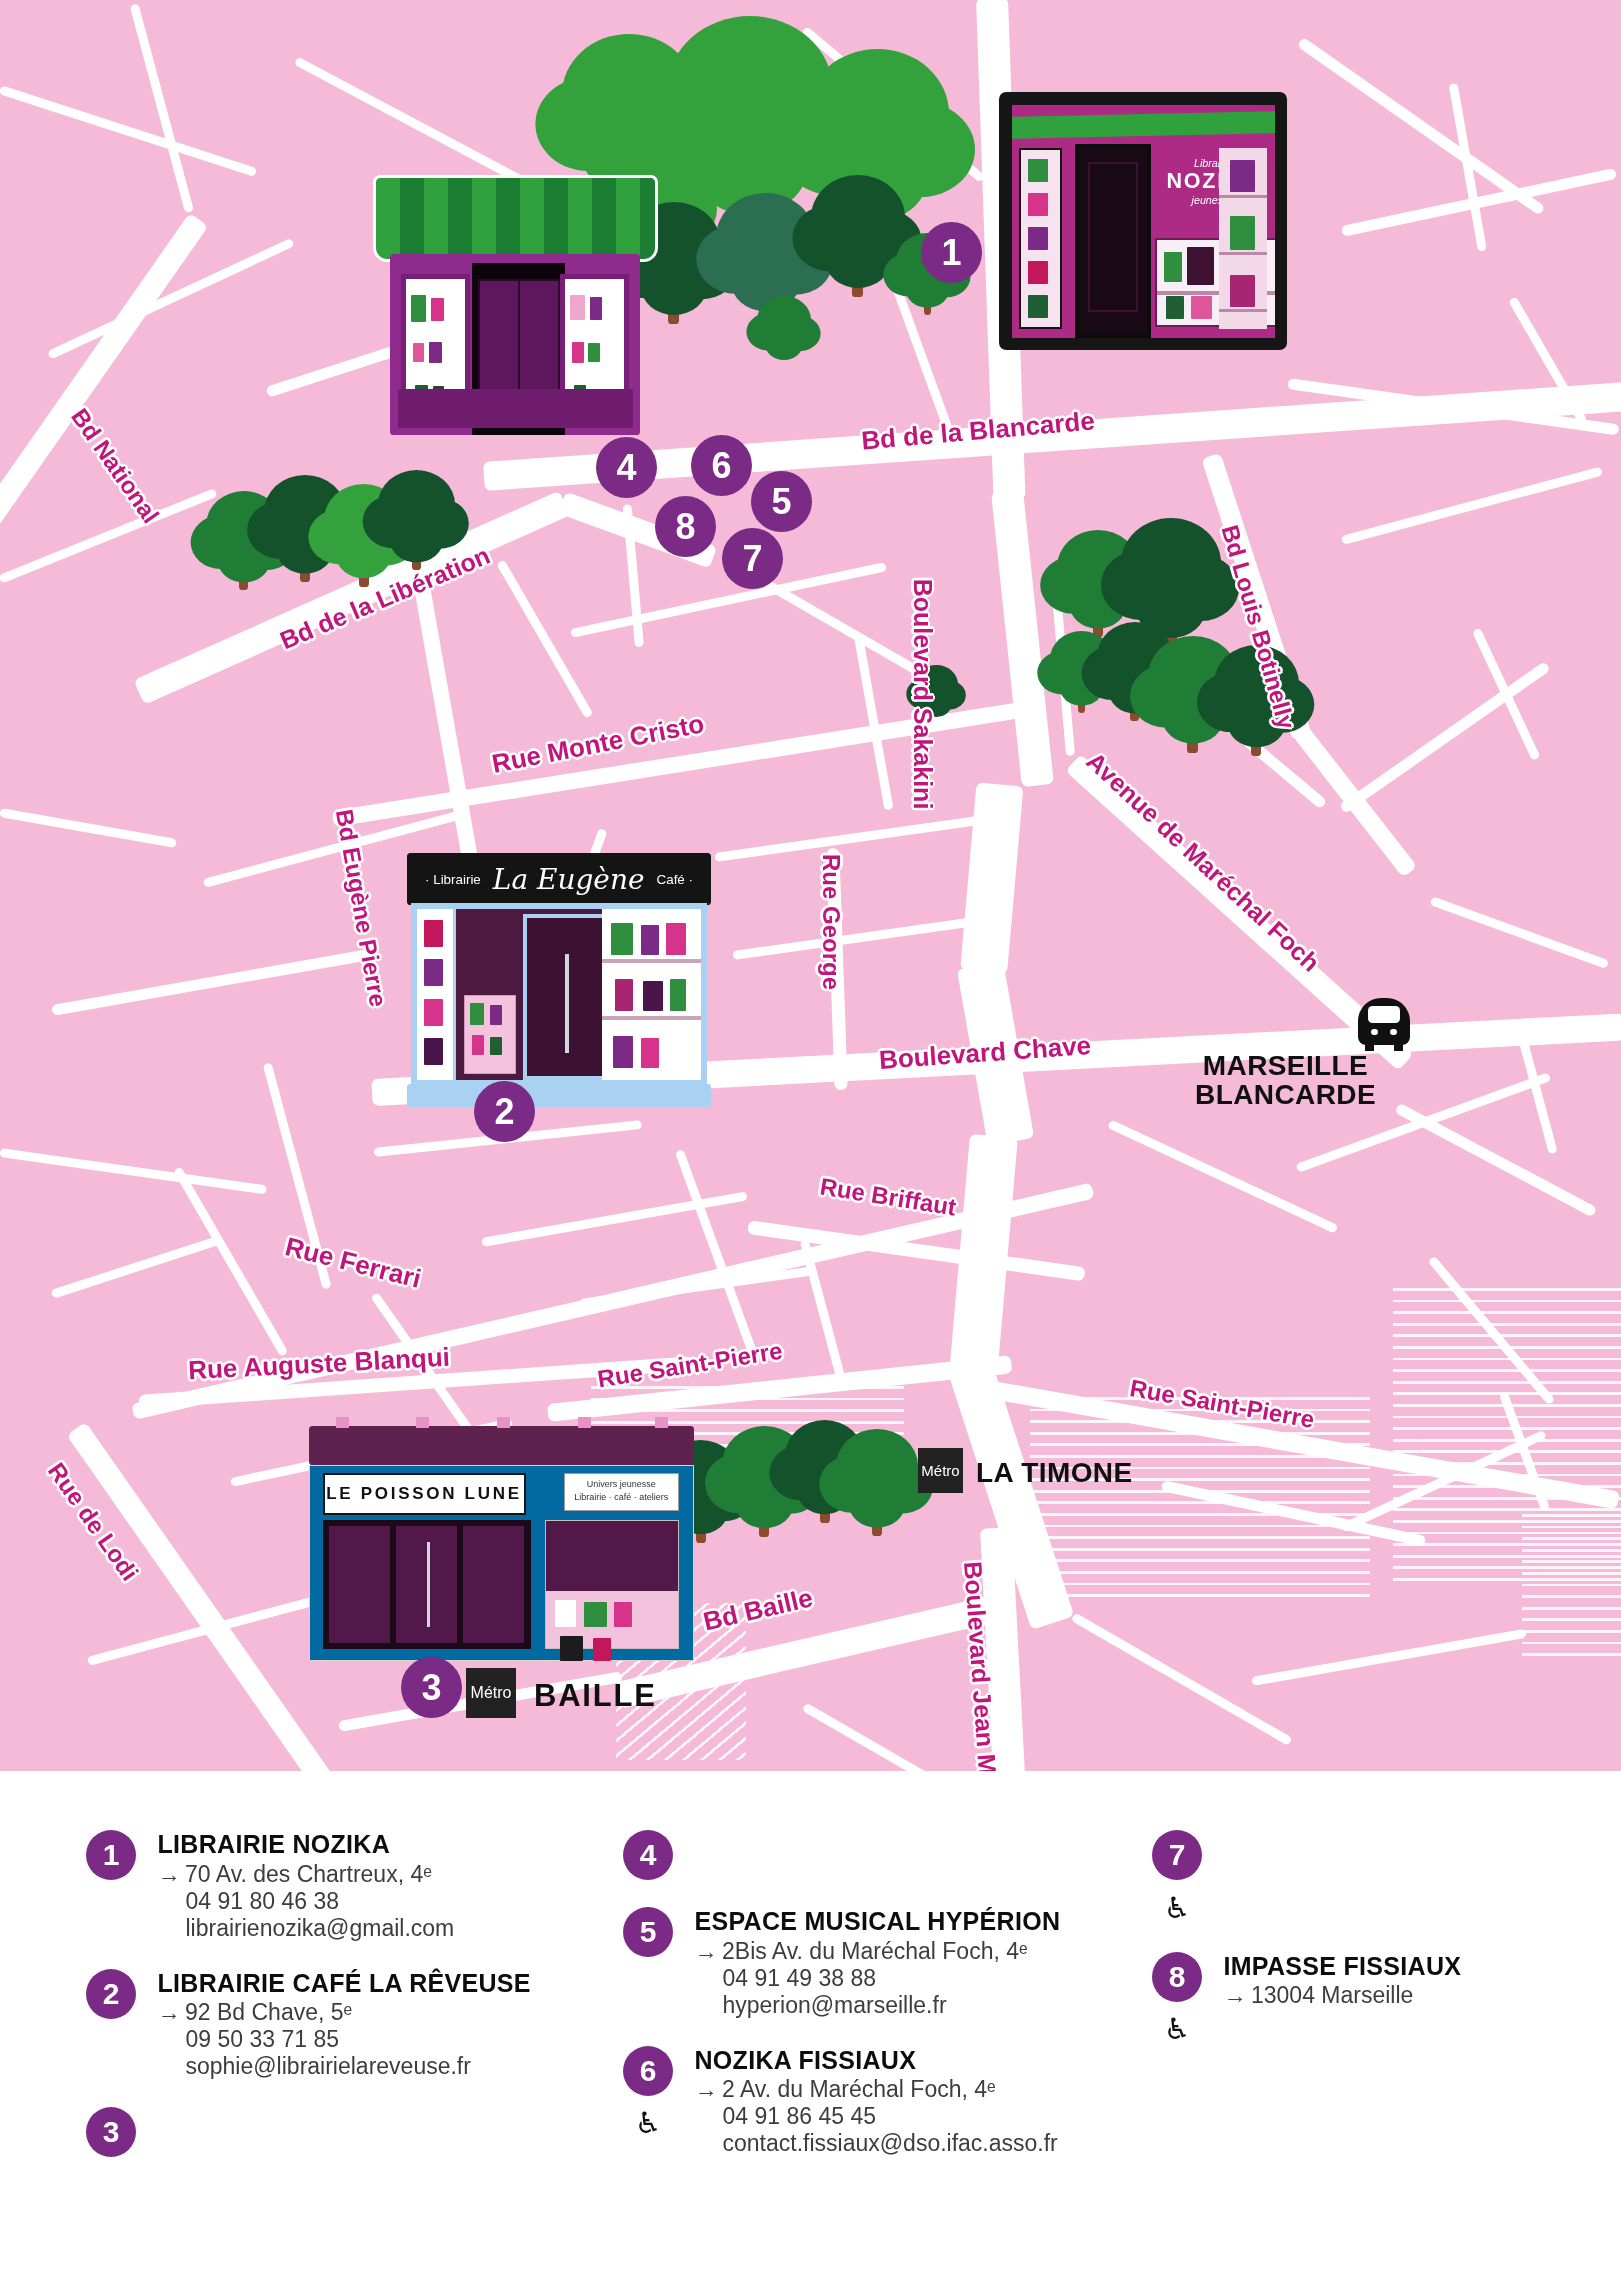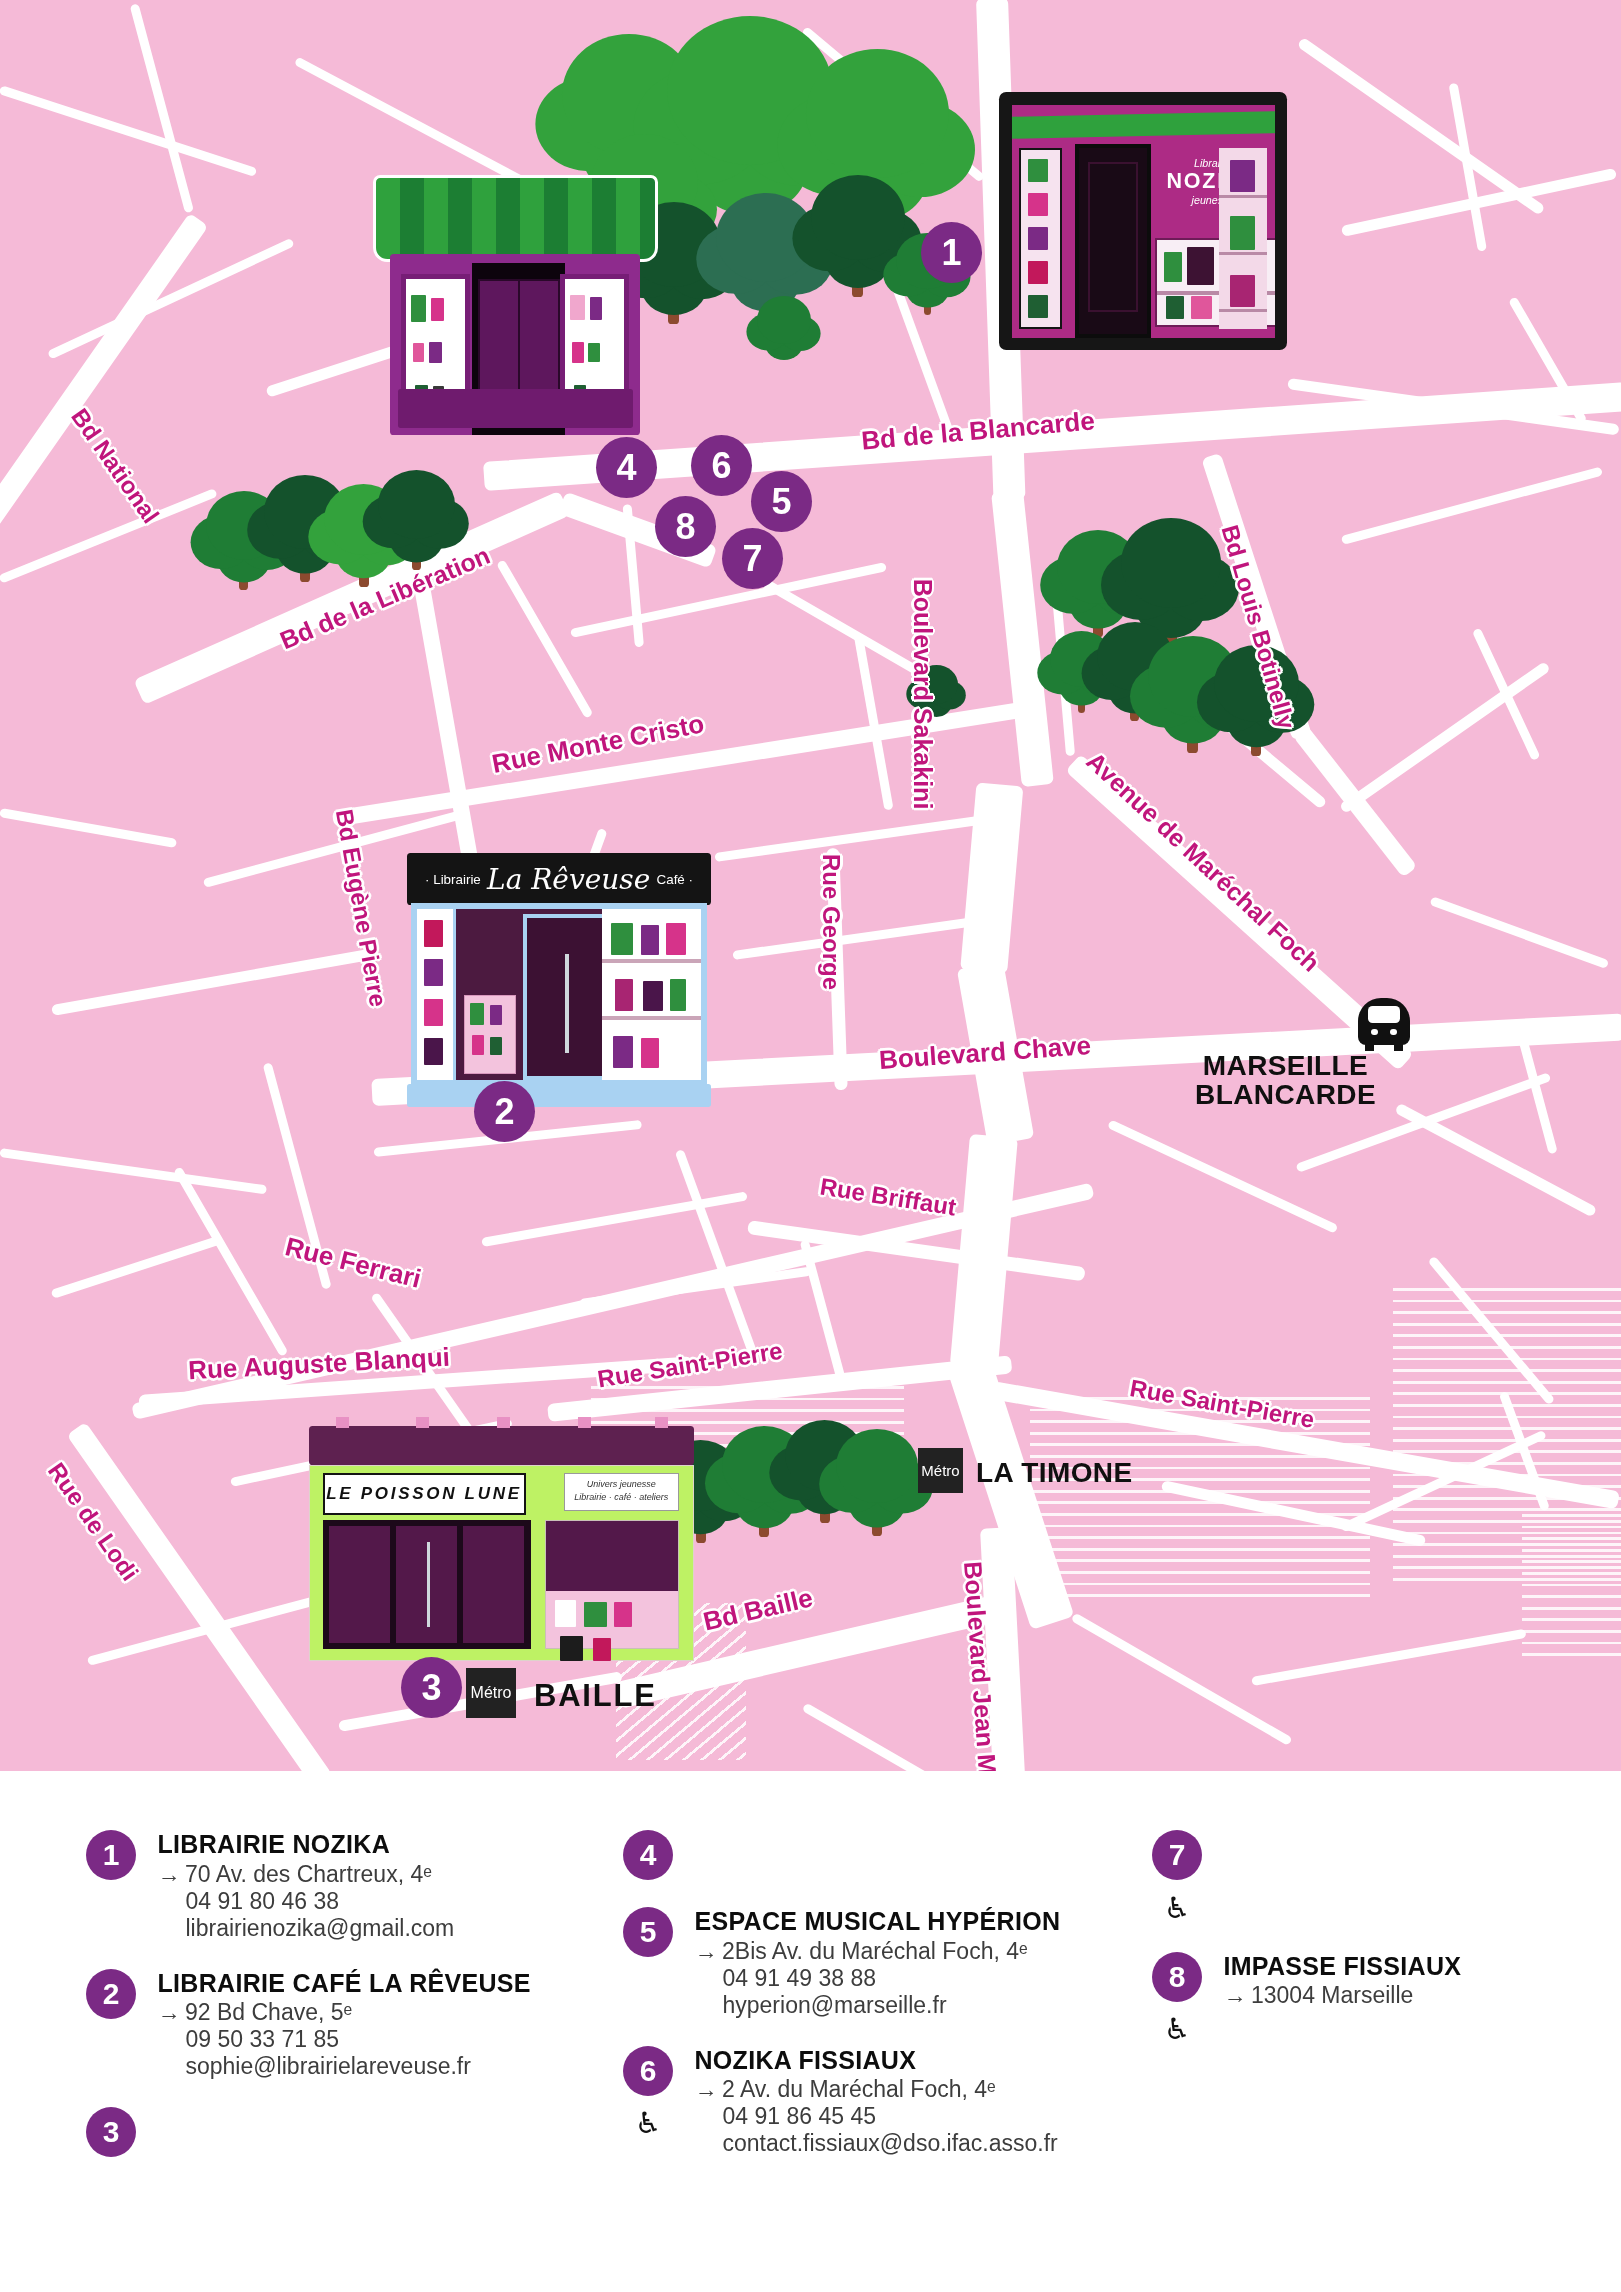--- a/index.html
+++ b/index.html
@@ -46,21 +46,21 @@
   .r-body{position:absolute;top:50px;left:3.6px;right:3.6px;bottom:21.5px;background:#4c1a40;border:6.3px solid #a9d2f2;}
   .r-colL{position:absolute;left:0;top:0;bottom:0;width:36px;background:#fff;border-right:3.6px solid #a9d2f2;}
   .r-poster{position:absolute;background:#f3c3dd;border:1.8px solid #d897bd;}
   .r-door{position:absolute;left:106px;top:5.4px;width:77px;bottom:0;background:#3c1133;border:4.5px solid #a9d2f2;}
   .r-door i{position:absolute;left:50%;top:36px;width:3.6px;height:99px;background:#cfd8dd;}
   .r-win{position:absolute;right:0;top:0;bottom:0;width:99px;background:#fff;}
   .r-base{position:absolute;left:0;right:0;bottom:0;height:23px;background:#a9d2f2;border-radius:2.7px;}
   
   .p-band{position:absolute;left:0;right:0;top:0;height:39px;background:#5e2150;border-radius:3.6px;}
   .p-lamp{position:absolute;top:-9px;width:12.5px;height:10.7px;background:#e891c4;}
-  .p-facade{position:absolute;top:39px;left:0;right:0;bottom:0;background:#bef264;border:1.8px solid #ded3cb;box-sizing:border-box;font-style:italic;}
+  .p-facade{position:absolute;top:39px;left:0;right:0;bottom:0;background:#0369a1;border:1.8px solid #ded3cb;box-sizing:border-box;}
   .p-sign{position:absolute;left:12.5px;top:7.2px;width:199px;height:38px;background:#fff;border:2.7px solid #141414;color:#111;
     font-weight:700;letter-spacing:2.7px;font-size:17px;display:flex;align-items:center;justify-content:center;}
   .p-sign2{position:absolute;right:14.3px;top:7.2px;width:115px;height:38px;background:#fff;border:1.8px solid #9a9a9a;
     font-size:9px;text-align:center;color:#333;line-height:1.5;padding-top:3.6px;box-sizing:border-box;}
   .p-winL{position:absolute;left:12.5px;top:54px;width:208px;bottom:10.7px;background:#1c091a;display:flex;gap:6.3px;padding:6.3px;box-sizing:border-box;}
   .p-winL i{flex:1;background:#53184a;}
   .p-winL i.mid{position:relative;}
   .p-winL i.mid:after{content:"";position:absolute;left:50%;top:16px;bottom:16px;width:3.6px;background:#cfd8dd;}
   .p-winR{position:absolute;right:14.3px;top:54px;width:134px;bottom:10.7px;border:1.8px solid #c9bfb8;box-sizing:border-box;}
   .p-winRtop{position:absolute;left:0;right:0;top:0;height:55%;background:#53184a;}
@@ -159,21 +159,21 @@
         <i class="bk" style="left:10.7px;top:12.5px;width:25px;height:32px;background:#7b2a85;"></i>
         <i class="bk" style="left:10.7px;top:68px;width:25px;height:34px;background:#2f8f3e;"></i>
         <i class="bk" style="left:10.7px;top:127px;width:25px;height:32px;background:#a82572;"></i>
       </div>
     </div>
   </div>
 
   <div class="shop" style="left:407px;top:853px;width:304px;height:254px;text-align:right;">
     <div class="r-sign">
       <span class="sm">· Librairie</span>
-      <span class="r-name">La Rêveuse</span>
+      <span class="r-name">La Eugène</span>
       <span class="sm">Café ·</span>
     </div>
     <div class="r-body">
       <div class="r-colL">
         <i class="bk" style="left:7.2px;top:10.7px;width:19.7px;height:27px;background:#c2185b;"></i>
         <i class="bk" style="left:7.2px;top:50px;width:19.7px;height:27px;background:#7b2a85;"></i>
         <i class="bk" style="left:7.2px;top:90px;width:19.7px;height:27px;background:#d6338a;"></i>
         <i class="bk" style="left:7.2px;top:129px;width:19.7px;height:27px;background:#4a154a;"></i>
       </div>
       <div class="r-poster" style="left:47px;top:86px;width:50px;height:77px;">

